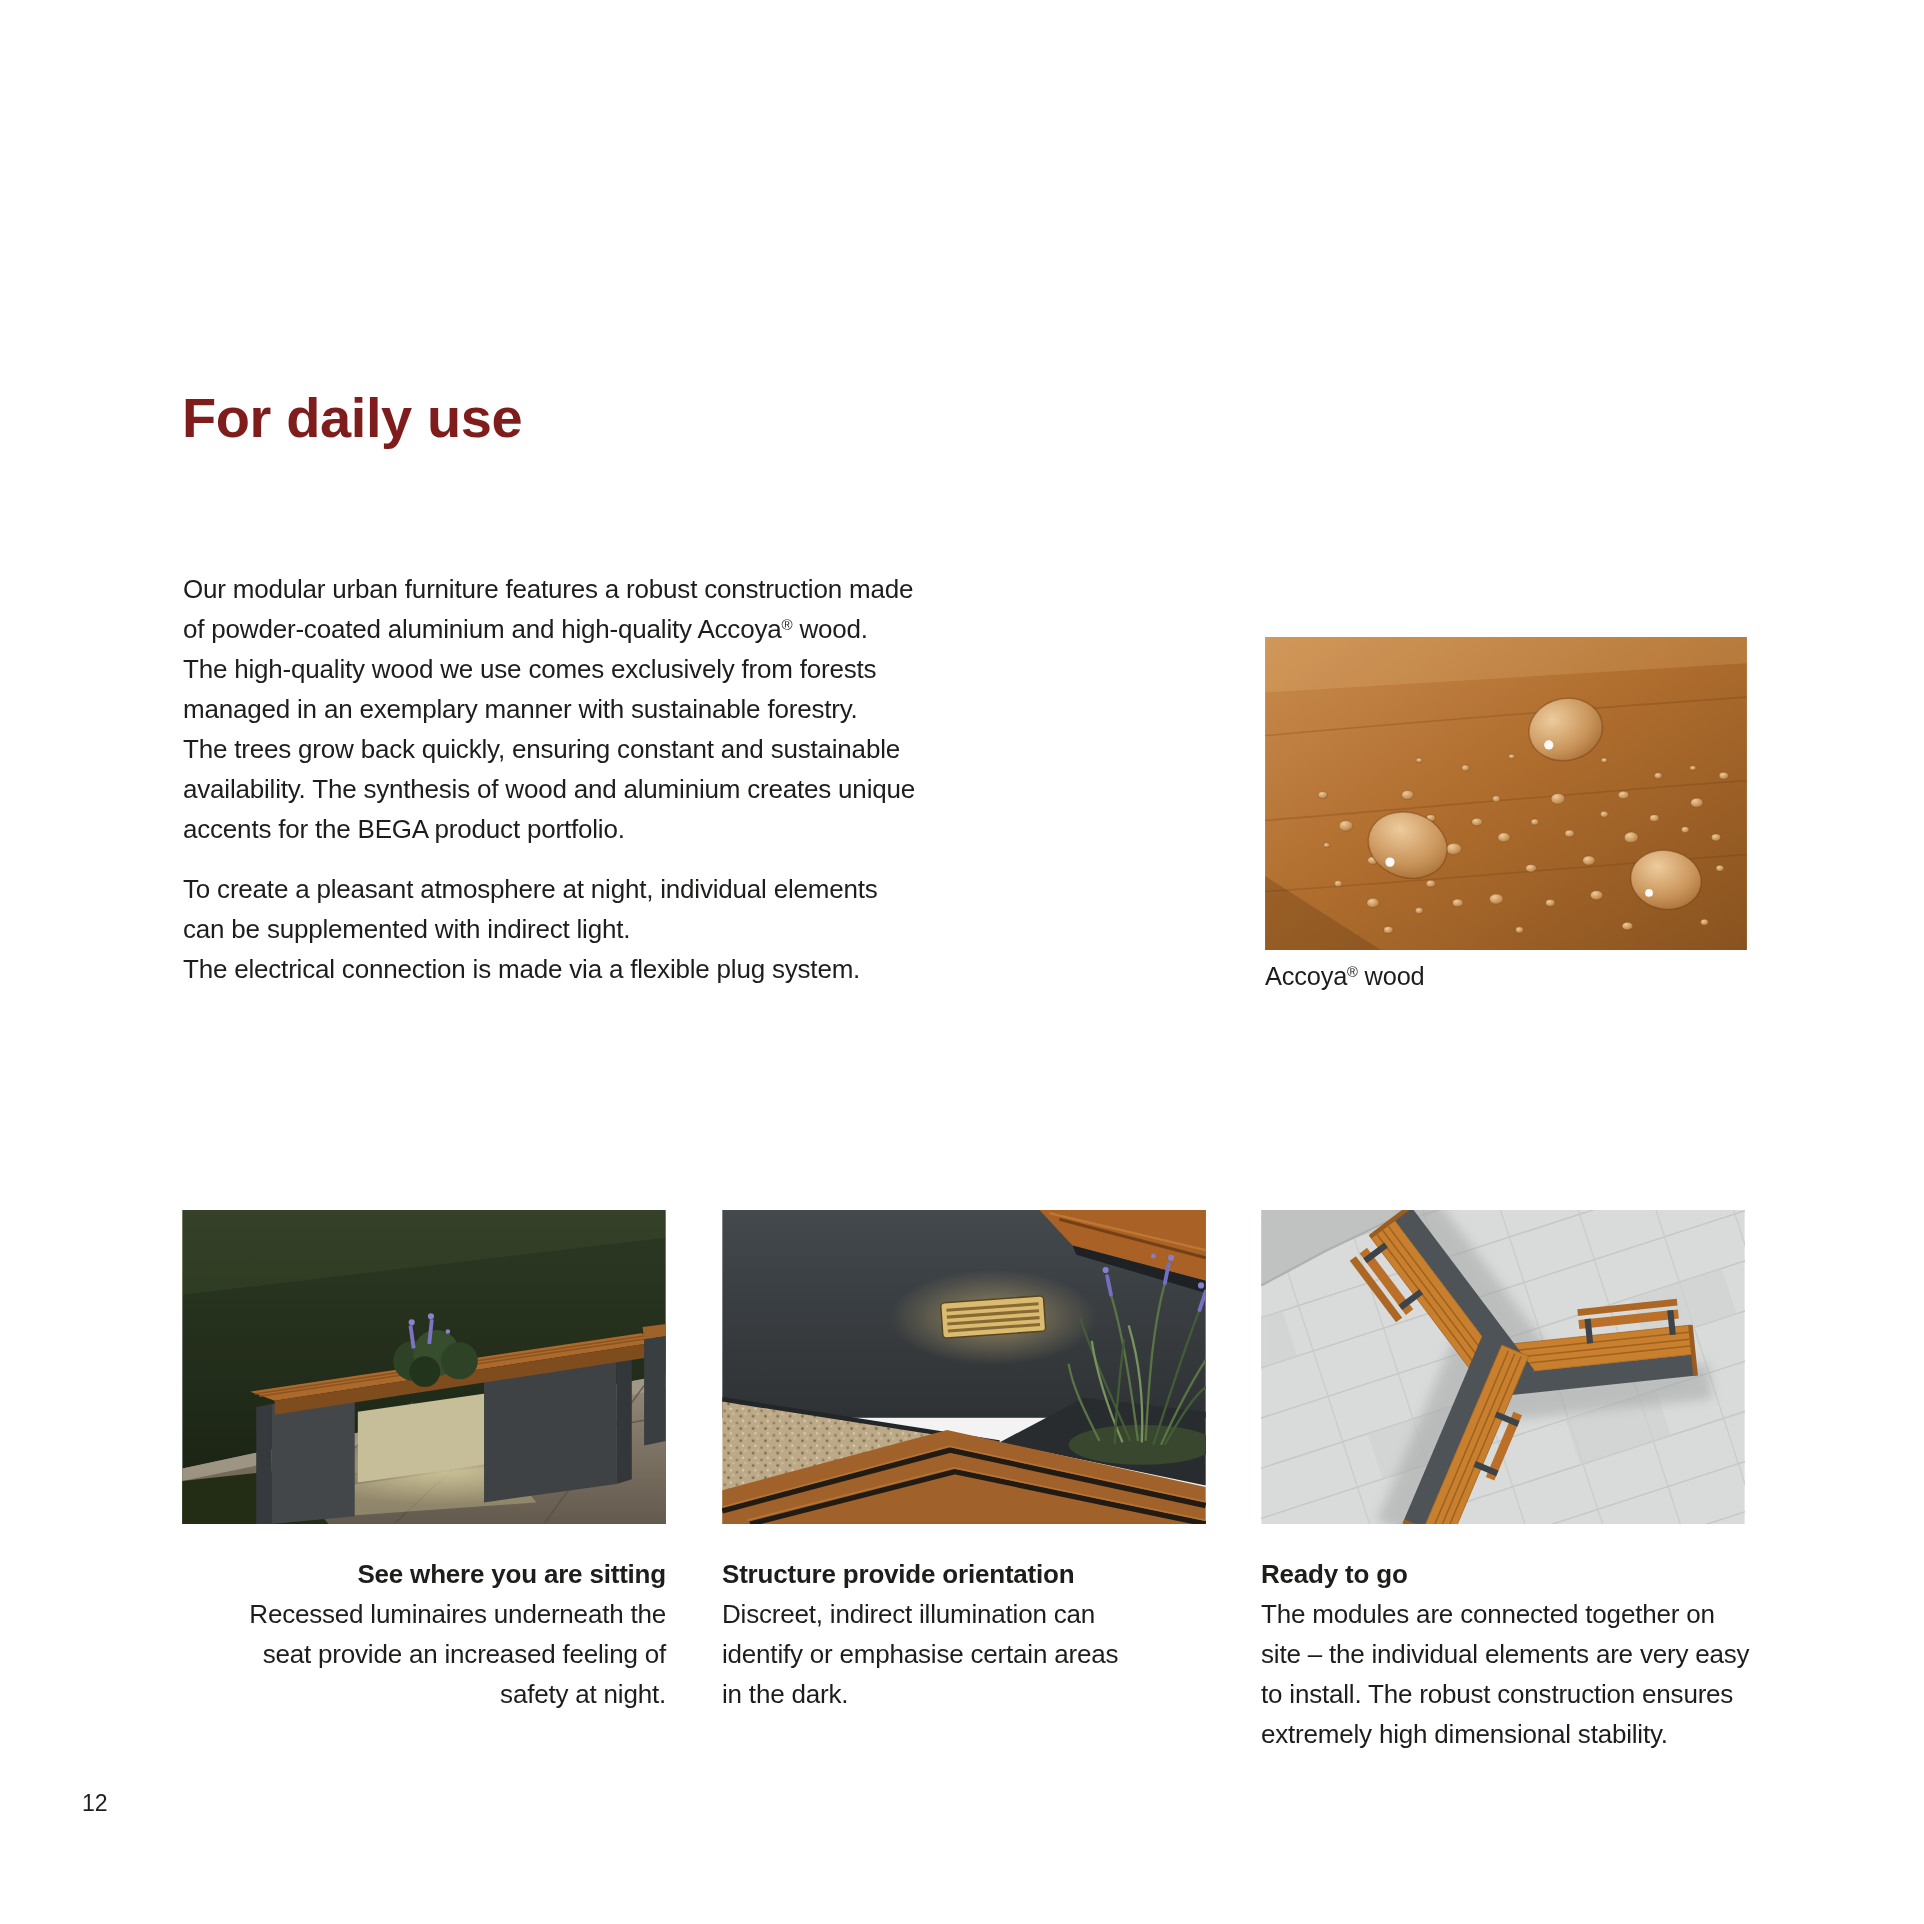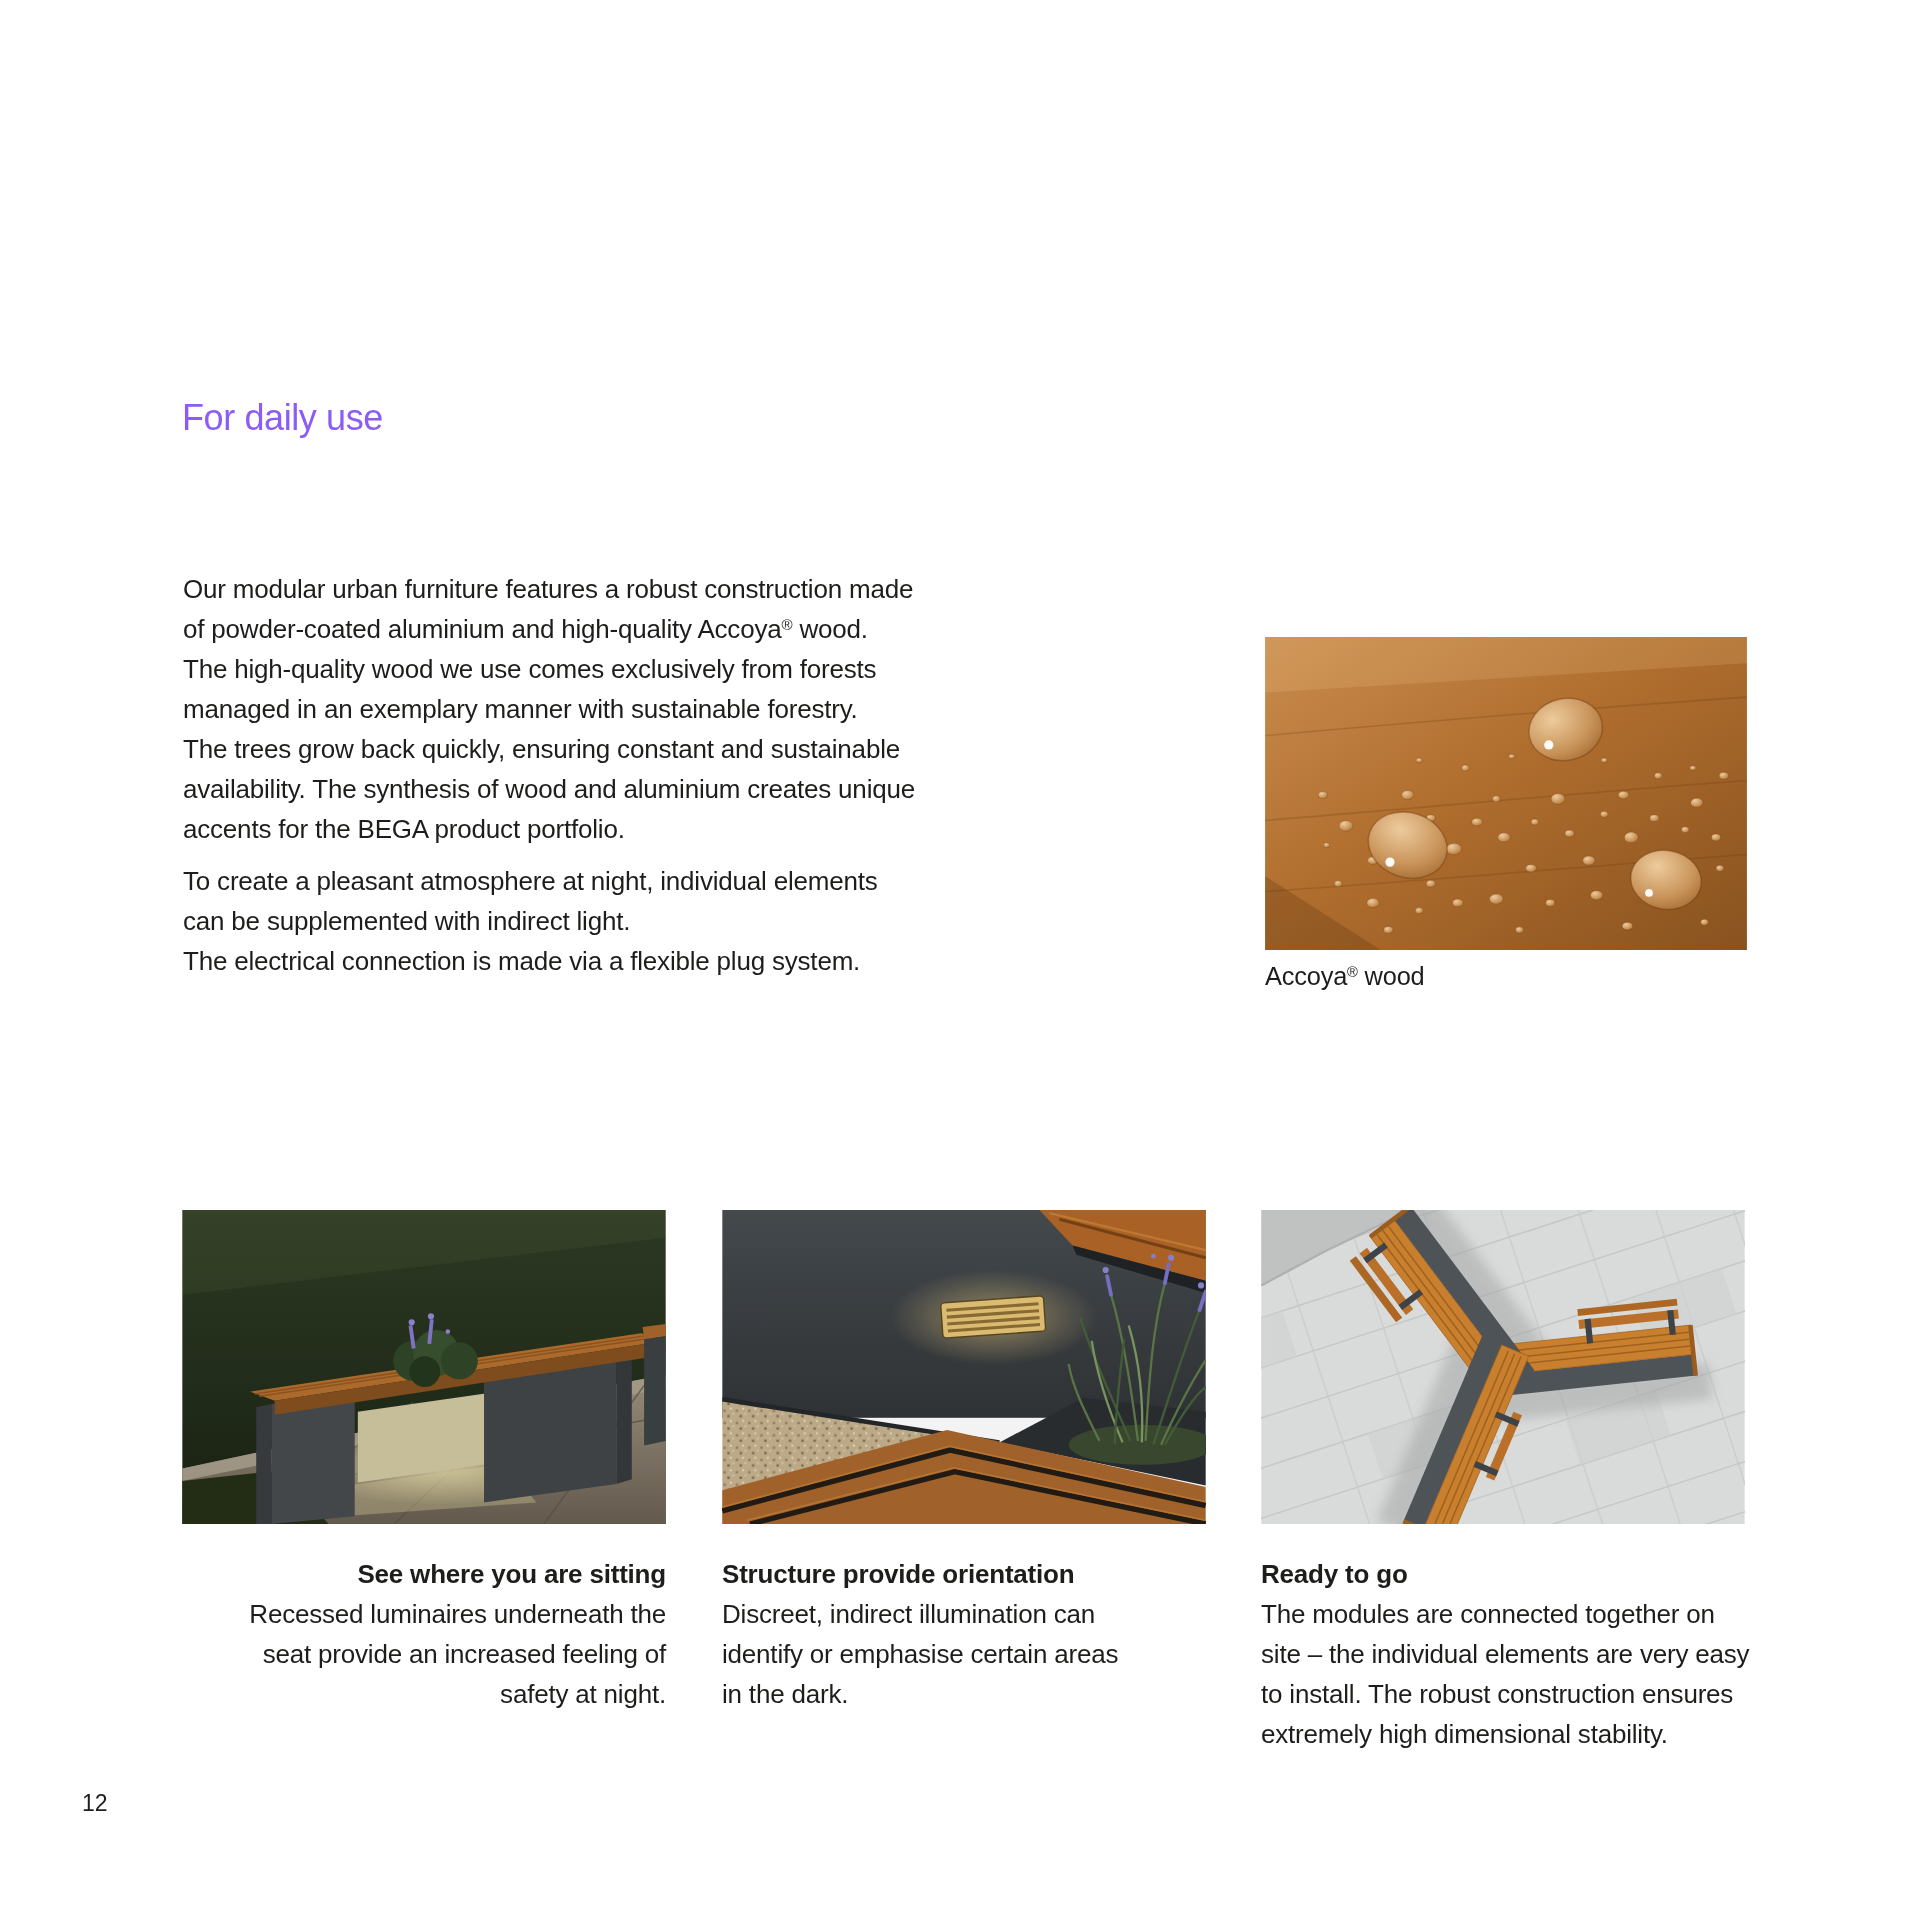--- a/index.html
+++ b/index.html
@@ -6,32 +6,32 @@
   body {
     width: 1924px; height: 1924px;
     position: relative;
     background: #ffffff;
     overflow: hidden;
     font-family: "Liberation Sans", "DejaVu Sans", sans-serif;
     color: #1D1D1B;
   }
   .heading-block { position: absolute; left: 182px; top: 388px; }
   .heading-block h1 {
-    margin: 0; font-size: 36px; line-height: 60px; font-weight: normal;
-    color: #8b5cf6; letter-spacing: -0.4px; white-space: nowrap;
+    margin: 0; font-size: 56px; line-height: 60px; font-weight: bold;
+    color: #7f1d1d; letter-spacing: -0.4px; white-space: nowrap;
   }
   .heading-block .subtitle {
     font-size: 52px; line-height: 60px; font-weight: 400;
     color: #99AFA2; letter-spacing: -1.5px; white-space: nowrap;
   }
   .intro {
     position: absolute; left: 183px; top: 569px;
     font-size: 26px; line-height: 40px; letter-spacing: -0.2px;
   }
-  .para + .para { margin-top: 12px; }
+  .para + .para { margin-top: 20px; }
   .tline { white-space: nowrap; }
   sup.reg {
     font-size: 58%; line-height: 0; vertical-align: baseline;
     position: relative; top: -0.55em;
   }
   figure { margin: 0; padding: 4px; }
   .wood-figure { position: absolute; left: 1261px; top: 633px; width: 482px; }
   .wood-figure svg { display: block; }
   .wood-figure figcaption {
     margin-top: 10.8px; font-size: 25.4px; line-height: 31px; letter-spacing: -0.2px;

